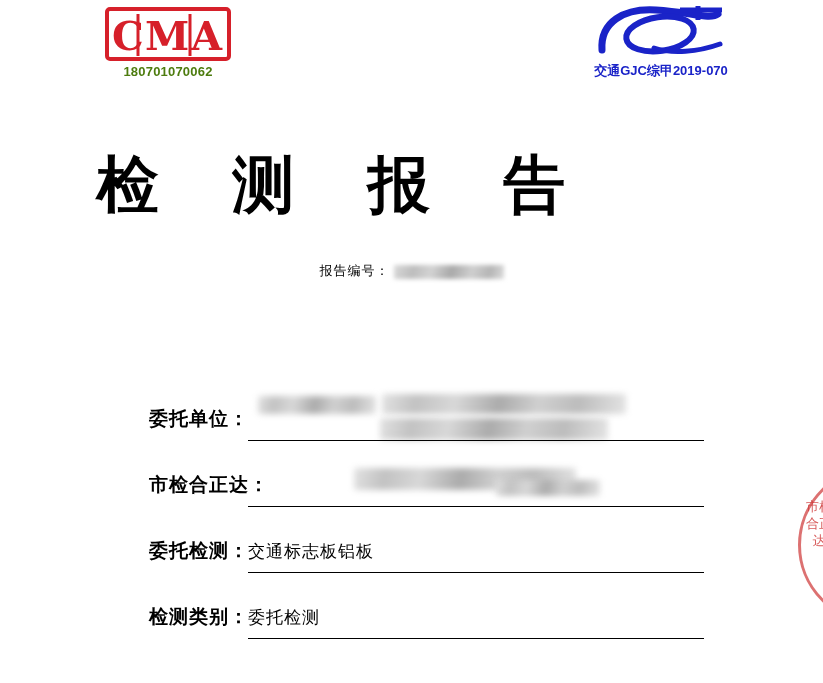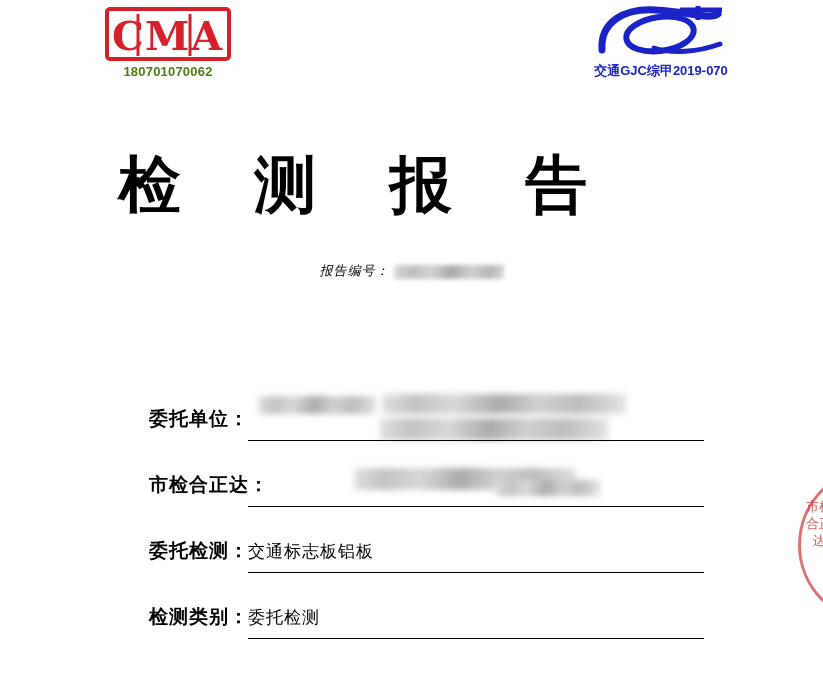--- a/index.html
+++ b/index.html
@@ -77,35 +77,33 @@
     left: 0;
     top: 152px;
     width: 662px;
     text-align: center;
     font-size: 62px;
     font-weight: bold;
     letter-spacing: 26px;
     text-indent: 26px;
     font-family: "DejaVu Serif", "Liberation Serif", serif;
     line-height: 1.05;
-    padding-left: 22px;
   }
 
   
   .report-no {
     position: absolute;
     left: 0;
     top: 262px;
     width: 823px;
     text-align: center;
     font-size: 13px;
   }
   .report-no .label {
     letter-spacing: 1px;
-    font-style: italic;
   }
   .redacted {
     display: inline-block;
     vertical-align: middle;
     background: linear-gradient(105deg,#d9d9d9 0%,#bdbdbd 18%,#d3d3d3 34%,#a9a9a9 52%,#cfcfcf 70%,#b5b5b5 86%,#dcdcdc 100%);
     filter: blur(2.2px);
     border-radius: 1px;
   }
   .redacted.rn {
     width: 110px;

